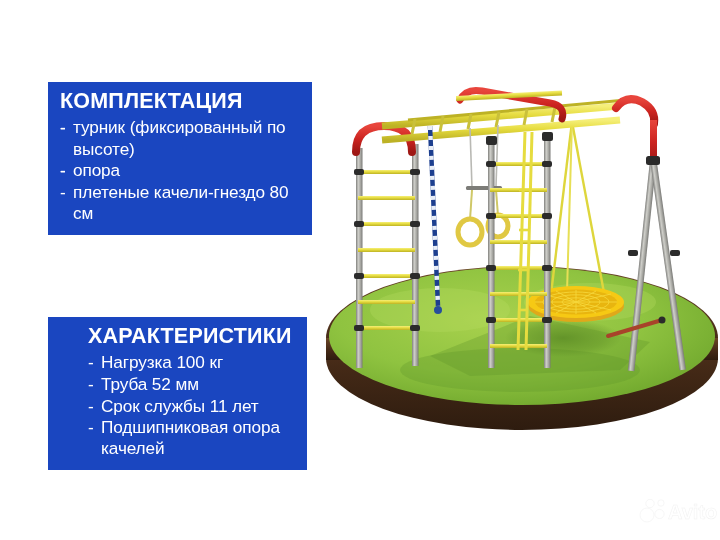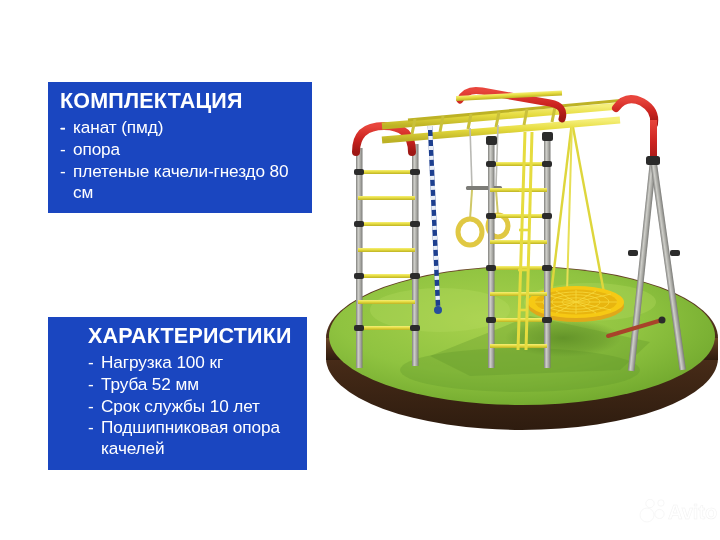--- a/index.html
+++ b/index.html
@@ -66,24 +66,24 @@
 <div id="canvas">
 
   <div class="info-box" id="box-komplektaciya">
     <div class="box-title">КОМПЛЕКТАЦИЯ</div>
     <ul class="box-list">
       <li>
         <span class="dash">-</span>
       </li>
       <li>
         <span class="dash">-</span>
-      </li>
-      <li>
-        <span class="dash">-</span>
-        <span>канат (пмд)</span>
+        <span>турник (фиксированный по высоте)</span>
+      </li>
+      <li>
+        <span class="dash">-</span>
       </li>
       <li>
         <span class="dash">-</span>
         <span>опора</span>
       </li>
       <li>
         <span class="dash">-</span>
         <span>плетеные качели-гнездо 80 см</span>
       </li>
     </ul>
@@ -95,21 +95,21 @@
       <li>
         <span class="dash">-</span>
         <span>Нагрузка 100 кг</span>
       </li>
       <li>
         <span class="dash">-</span>
         <span>Труба 52 мм</span>
       </li>
       <li>
         <span class="dash">-</span>
-        <span>Срок службы 10 лет</span>
+        <span>Срок службы 11 лет</span>
       </li>
       <li>
         <span class="dash">-</span>
         <span>Подшипниковая опора качелей</span>
       </li>
     </ul>
   </div>
 
   <div id="photo">
     <svg viewBox="0 0 412 360" xmlns="http://www.w3.org/2000/svg">

